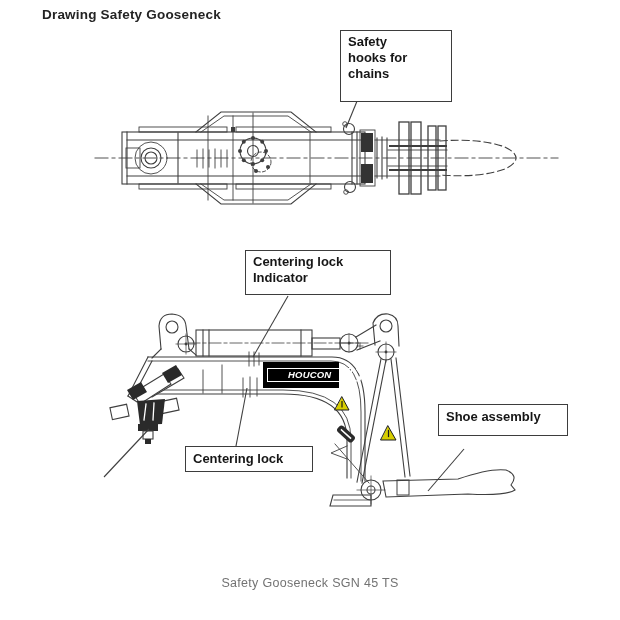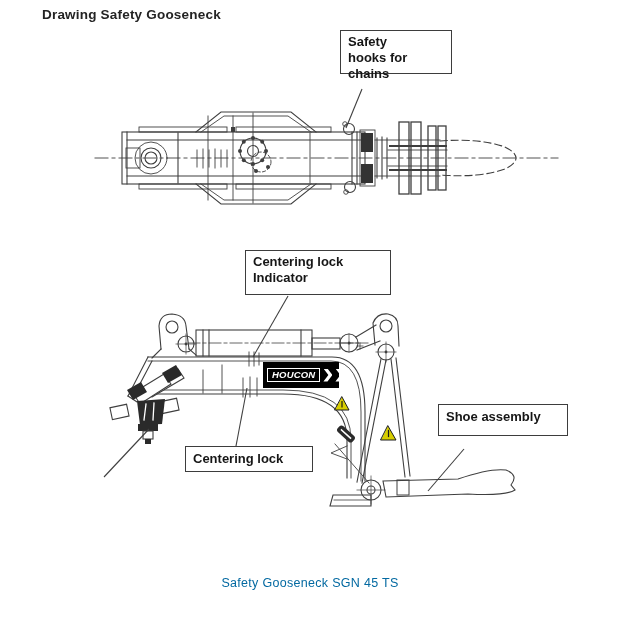--- a/index.html
+++ b/index.html
@@ -8,41 +8,41 @@
     font-family:"Liberation Sans",sans-serif;
     border-radius:21px;
   }
   #drawing-svg{position:absolute;left:0;top:0;}
   .page-title{
     position:absolute;left:42px;top:7px;
     font-weight:bold;font-size:13.5px;color:#242424;letter-spacing:.2px;
   }
   .caption{
     position:absolute;left:0;top:576px;width:620px;text-align:center;
-    font-size:12.5px;color:#0369a1;letter-spacing:.3px;
+    font-size:12.5px;color:#737373;letter-spacing:.3px;
   }
   .label-box{
     position:absolute;background:#ffffff;border:1.7px solid #3d3d3d;
     box-sizing:border-box;padding:3px 7px;
     font-weight:bold;font-size:13px;line-height:1.22;color:#161616;
     white-space:pre-line;
   }
-  .box-safety-hooks{left:340px;top:30px;width:112px;height:44px;}
+  .box-safety-hooks{left:340px;top:30px;width:112px;height:72px;}
   .box-cl-indicator{left:245px;top:250px;width:146px;height:45px;}
   .box-centering-lock{left:185px;top:446px;width:128px;height:26px;padding-top:4px;}
   .box-shoe-assembly{left:438px;top:404px;width:130px;height:32px;padding-top:4px;}
   .box-locking-pin{left:52px;top:477px;width:104px;height:40px;}
   .logo-badge{
     position:absolute;left:263px;top:362px;width:76px;height:26px;
     background:#000;display:flex;align-items:center;gap:3px;
     padding:3px 4px;box-sizing:border-box;
   }
   .logo-inner{
     border:1.5px solid #fff;color:#fff;font-weight:bold;font-style:italic;
-    font-size:9.5px;letter-spacing:.2px;padding:1px 4px;line-height:1;
+    font-size:9.5px;letter-spacing:.2px;padding:1px 20px;line-height:1;
     white-space:nowrap;
   }
   .chev{width:9px;height:13px;background:#fff;flex:0 0 auto;
     clip-path:polygon(0 0,45% 0,100% 50%,45% 100%,0 100%,55% 50%);}
 </style>
 </head>
 <body>
 
 <div id="stage">
 

